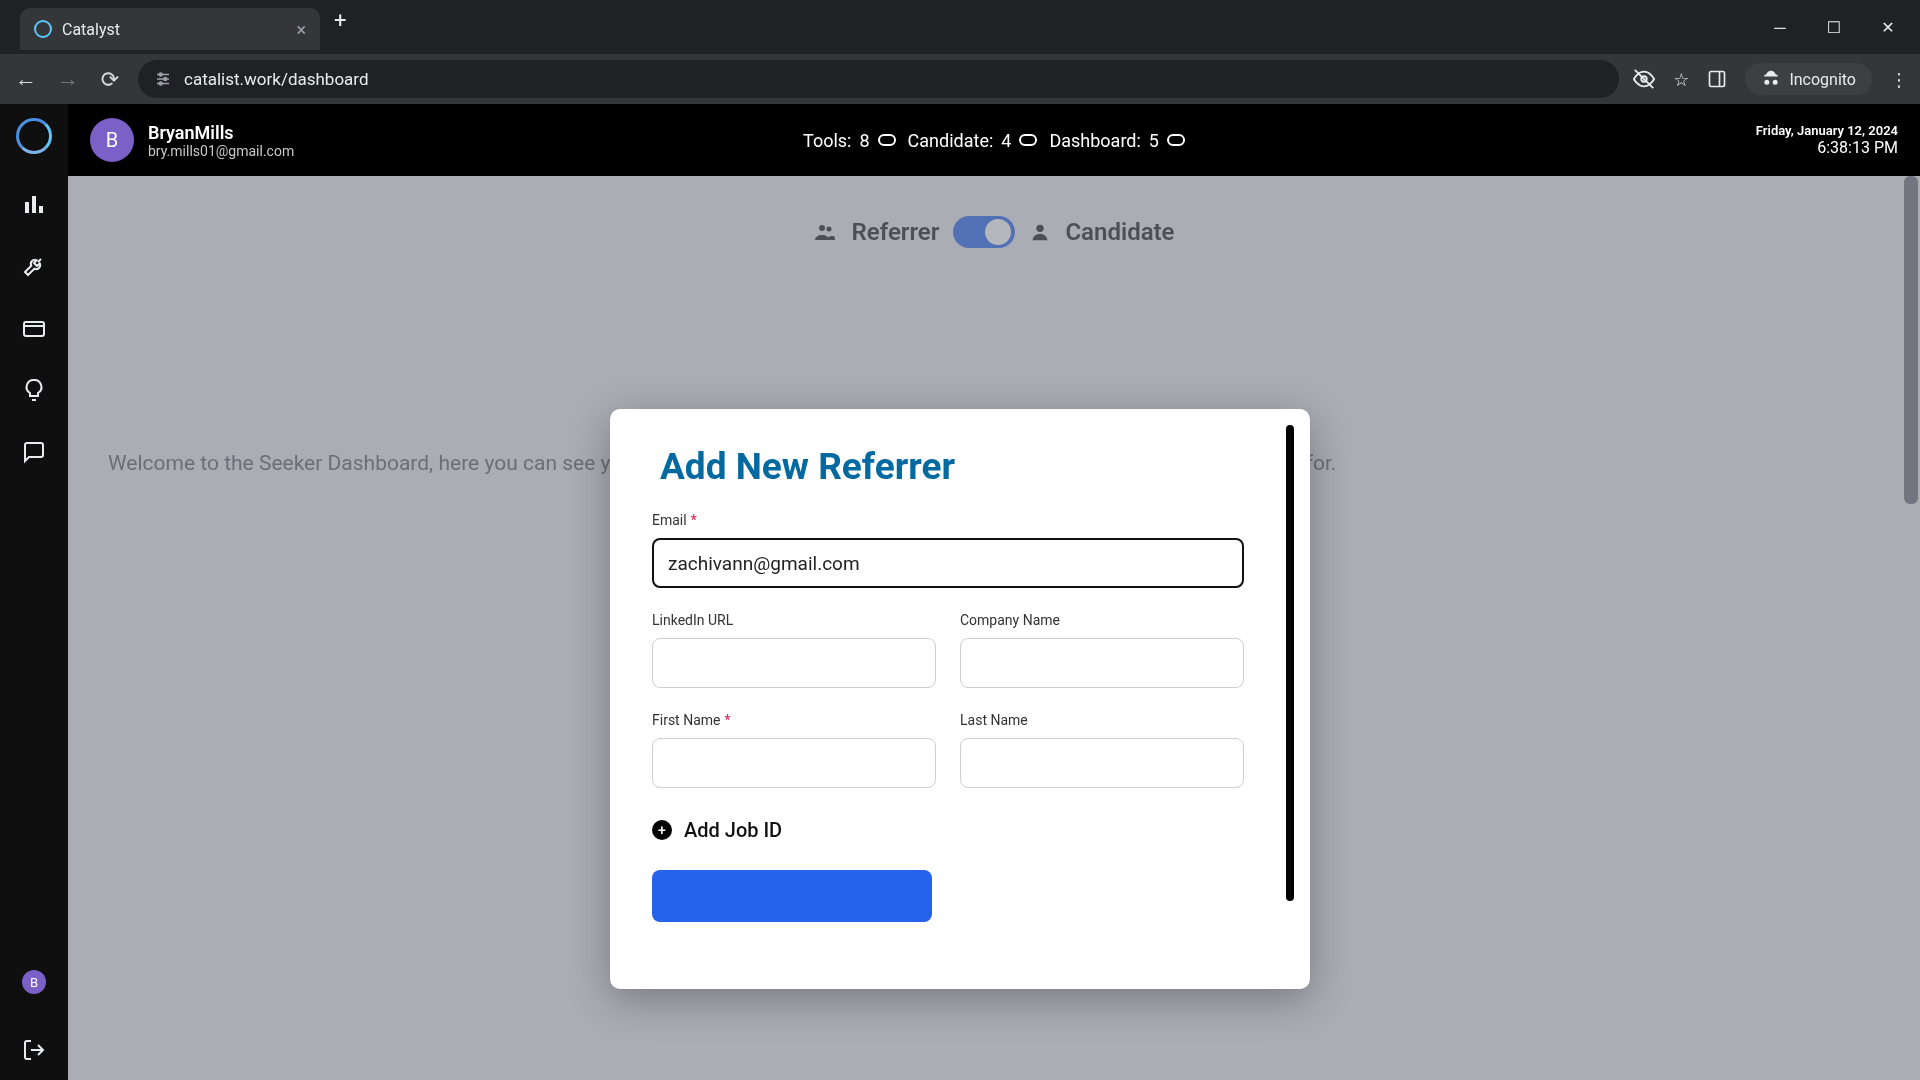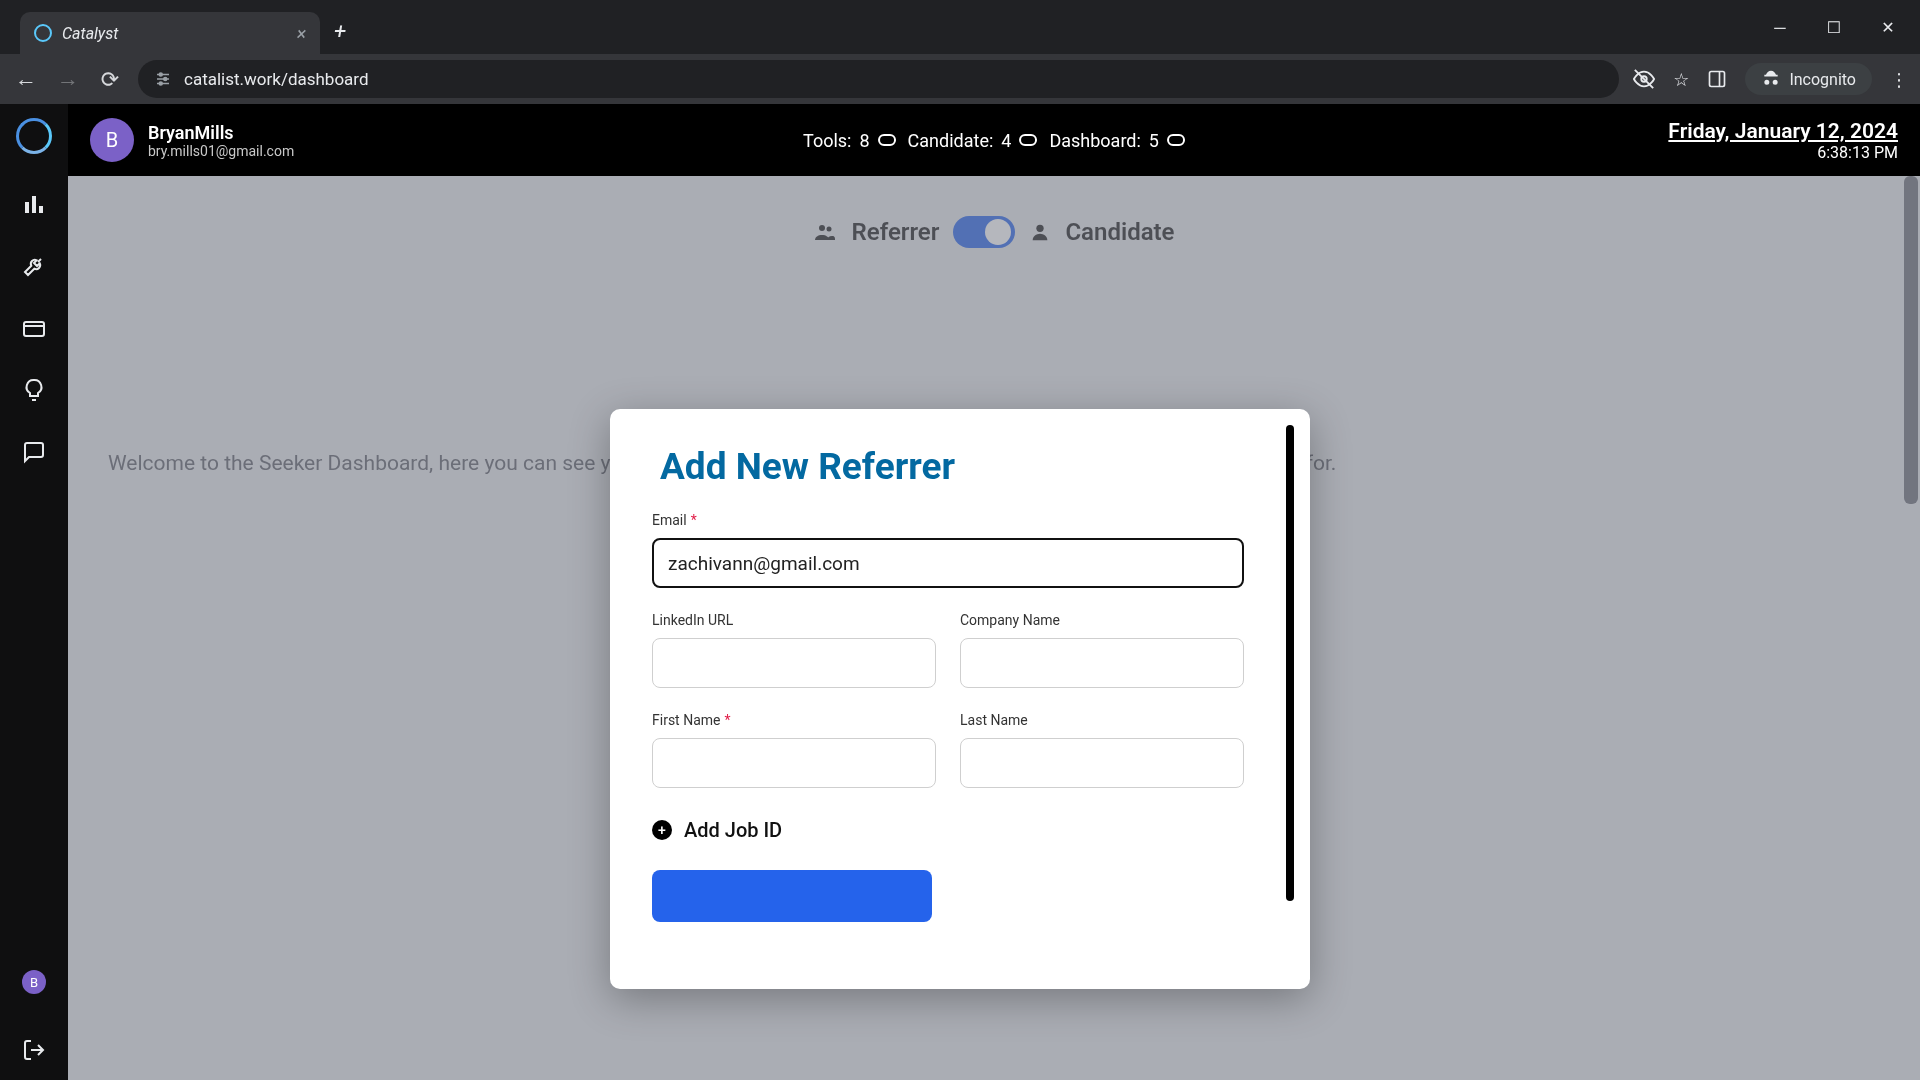--- a/index.html
+++ b/index.html
@@ -1,20 +1,20 @@
 <!DOCTYPE html>
 <html><head>
   <meta charset="utf-8">
   <style>
     * { margin: 0; padding: 0; box-sizing: border-box; font-family: -apple-system, BlinkMacSystemFont, "Segoe UI", Roboto, sans-serif; }
     body { width: 1920px; height: 1080px; overflow: hidden; background: #202124; }
 
     
     .titlebar { height: 54px; background: #202124; display: flex; align-items: center; padding: 0 10px; }
-    .tab-strip { display: flex; align-items: flex-end; height: 100%; margin-left: 10px; flex: 1; padding-top: 8px; font-style: italic; }
+    .tab-strip { display: flex; height: 100%; margin-left: 10px; flex: 1; padding-top: 8px; }
     .tab { background: #35363a; border-radius: 10px 10px 0 0; height: 42px; width: 300px; display: flex; align-items: center; padding: 0 14px; color: #e8eaed; font-size: 16px; gap: 10px; }
     .tab .favicon { width: 18px; height: 18px; border: 2px solid #5ac8fa; border-radius: 50%; }
     .tab .tab-title { flex: 1; }
     .tab .tab-close { color: #9aa0a6; font-size: 18px; cursor: pointer; }
     .new-tab { color: #e8eaed; font-size: 22px; margin-left: 14px; margin-bottom: 10px; cursor: pointer; }
     .win-controls { display: flex; gap: 30px; color: #e8eaed; font-size: 16px; margin-right: 10px; }
     .win-btn { cursor: pointer; display: inline-flex; align-items: center; justify-content: center; width: 24px; height: 24px; }
 
     .urlbar { height: 50px; background: #35363a; display: flex; align-items: center; padding: 0 12px; gap: 14px; }
     .nav-btn { color: #e8eaed; font-size: 22px; cursor: pointer; opacity: 0.9; width: 28px; text-align: center; }
@@ -37,21 +37,21 @@
 
     .content { flex: 1; display: flex; flex-direction: column; background: #e7e8ec; position: relative; }
     .header { height: 72px; background: #000; display: flex; align-items: center; padding: 0 22px; color: #fff; position: relative; z-index: 6; }
     .avatar { width: 44px; height: 44px; border-radius: 50%; background: #7b61c7; display: flex; align-items: center; justify-content: center; font-size: 20px; margin-right: 14px; }
     .user-block .uname { font-size: 18px; font-weight: 600; }
     .user-block .uemail { font-size: 14px; color: #c8c8c8; }
     .header-center { position: absolute; left: 50%; transform: translateX(-50%); display: flex; gap: 12px; font-size: 18px; }
     .stat { display: flex; align-items: center; gap: 8px; }
     .pill-icon { display: inline-block; width: 18px; height: 12px; border: 2px solid #fff; border-radius: 10px; }
     .header-right { margin-left: auto; text-align: right; }
-    .header-right .date { font-size: 21px; font-weight: 600; text-decoration: underline; }
+    .header-right .date { font-size: 13px; font-weight: 600; }
     .header-right .time { font-size: 16px; }
 
     .content-body { padding: 24px 40px; position: relative; }
     .content-body::before { content: ""; position: absolute; right: 2px; top: 0; bottom: 0; width: 14px; background: #6b6d75; border-radius: 6px; }
 
     .toggle-row { display: flex; align-items: center; justify-content: center; gap: 14px; font-size: 24px; font-weight: 600; color: #1a1a1a; margin-top: 16px; }
     .toggle { width: 62px; height: 32px; background: #2563eb; border-radius: 20px; position: relative; cursor: pointer; }
     .toggle .knob { position: absolute; width: 26px; height: 26px; background: #fff; border-radius: 50%; top: 3px; right: 4px; }
     .welcome { margin-top: 200px; font-size: 21px; color: #5c5e66; max-width: 1650px; line-height: 1.5; }
 

